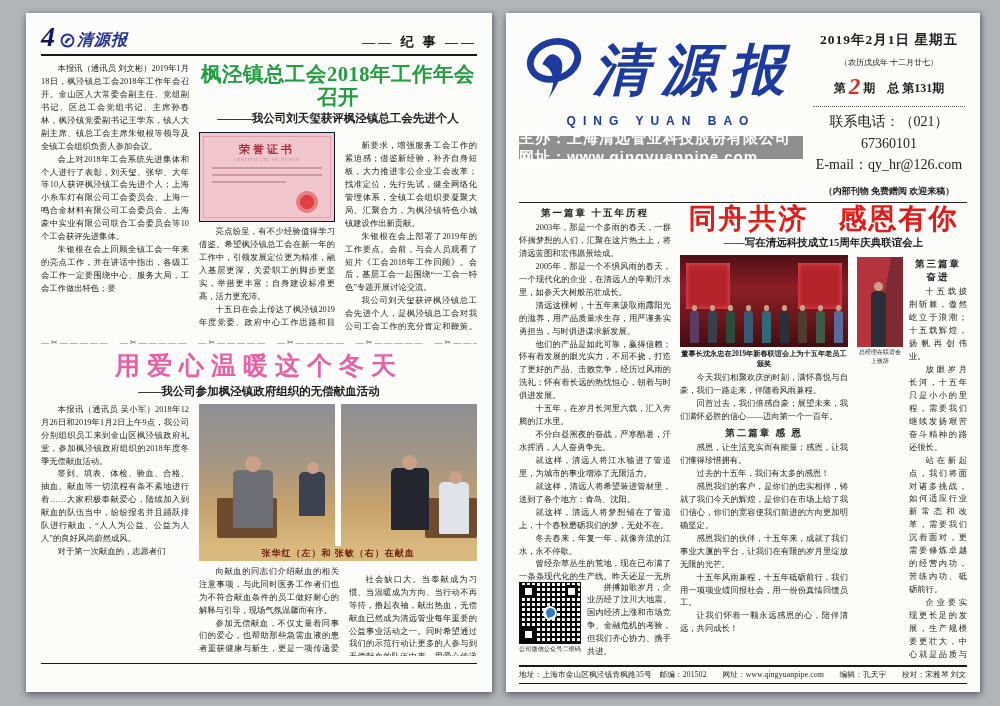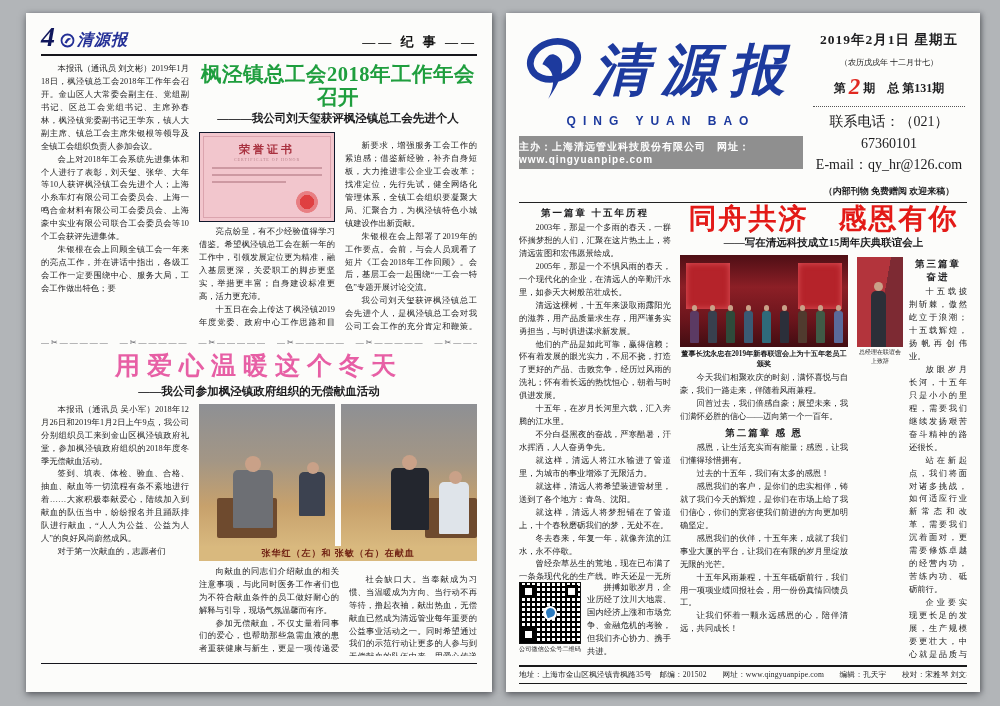--- a/index.html
+++ b/index.html
@@ -60,22 +60,22 @@
   .s2-mid{width:140px;flex:none;}
   .lp-bottomrule{border-top:1.5px solid #16161c;margin-top:7px;}
 
   
   .rp-mast{display:flex;gap:8px;}
   .rp-mast-left{flex:1;display:flex;flex-direction:column;}
   .rp-logo-row{display:flex;align-items:center;justify-content:center;gap:10px;margin-top:14px;}
   .rp-title{font-weight:bold;font-style:italic;font-size:56px;line-height:1;color:#1d3a9e;letter-spacing:12px;white-space:nowrap;}
   .rp-pinyin{text-align:center;color:#1d3a9e;font-family:"Liberation Sans",sans-serif;
     font-weight:bold;font-size:12px;letter-spacing:7px;margin-top:9px;}
-  .pub-bar{margin-top:8px;height:33px;background:#8f8f8f;color:#fff;
-    font-family:"Liberation Sans",sans-serif;font-weight:bold;font-size:10px;
+  .pub-bar{margin-top:8px;height:23px;background:#8f8f8f;color:#fff;
+    font-family:"Liberation Sans",sans-serif;font-weight:bold;font-size:15px;
     display:flex;align-items:center;justify-content:center;letter-spacing:1px;}
   .rp-mast-right{width:156px;flex:none;text-align:center;padding-top:10px;display:flex;flex-direction:column;}
   .m-date{font-weight:bold;font-size:13.5px;letter-spacing:1px;}
   .m-lunar{font-size:8px;margin-top:8px;color:#222;}
   .m-issue{margin-top:6px;font-weight:bold;font-size:12px;}
   .issue-no{font-style:italic;font-weight:bold;font-size:23px;color:#e02820;vertical-align:-2px;}
   .m-dotted{border-top:1.5px dotted #555;margin:6px 2px 4px 2px;}
   .m-contact{font-size:14px;line-height:1.55;}
   .m-note{font-weight:bold;font-size:9px;margin-top:9px;}
 

